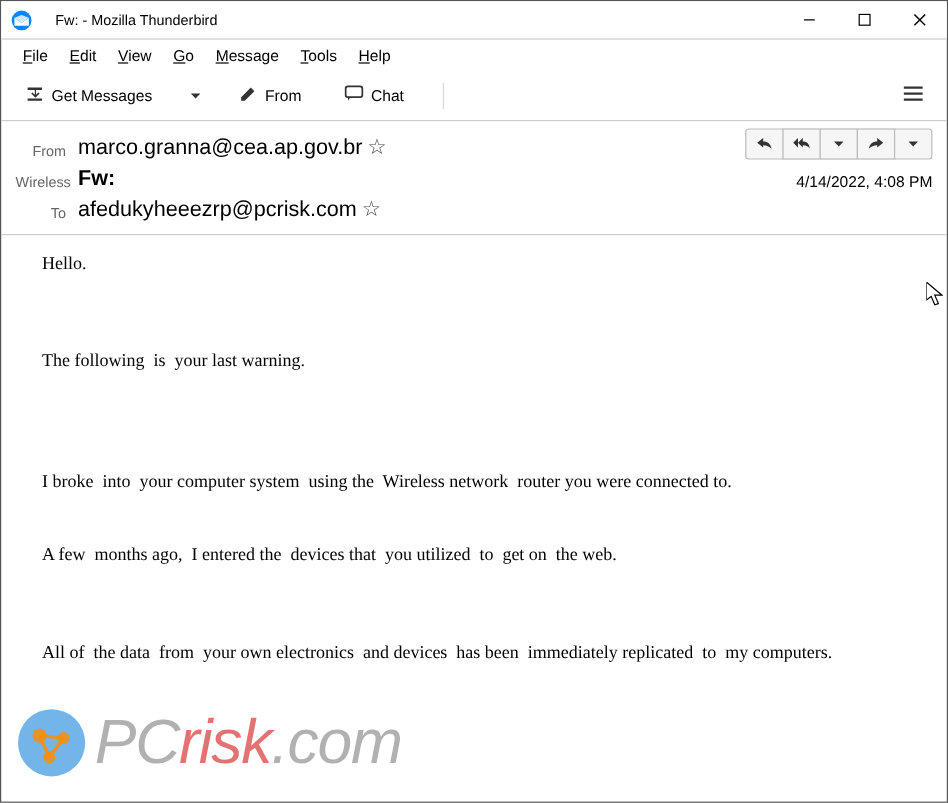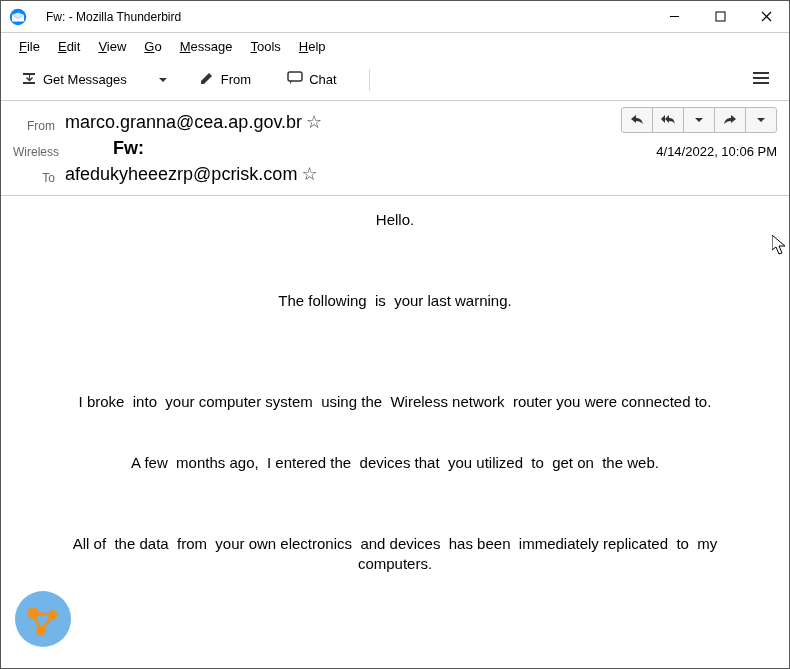--- a/index.html
+++ b/index.html
@@ -26,21 +26,21 @@
   .hlabel { width: 52px; text-align: right; color: #666; font-size: 12px; padding-right: 10px; }
   .hvalue { font-size: 18px; display: flex; align-items: center; gap: 4px; }
   .star { color: #444; }
   .date { margin-left: auto; font-size: 13px; color: #000; }
   .actiongroup { margin-left: auto; display: flex; gap: 0; }
   .actbtn { width: 32px; height: 26px; border: 1px solid #bbb; background: #f6f6f6; display: flex; align-items: center; justify-content: center; margin-left: -1px; }
   .actbtn:first-child { border-radius: 3px 0 0 3px; margin-left: 0; }
   .actbtn:last-child { border-radius: 0 3px 3px 0; }
   
   .body-area { position: relative; height: 463px; }
-  .msgbody { padding: 14px 34px; font-family: Liberation Sans, sans-serif; font-size: 15px; line-height: 1.35; white-space: pre-wrap; height: 100%; overflow-y: scroll; text-align: center; }
+  .msgbody { padding: 14px 34px; font-family: Liberation Serif, serif; font-size: 15px; line-height: 1.35; white-space: pre-wrap; height: 100%; overflow-y: scroll; }
   .msgbody::-webkit-scrollbar { width: 17px; }
   .msgbody::-webkit-scrollbar-track { background: #f0f0f0; }
   .msgbody::-webkit-scrollbar-thumb { background: #a0a0a0; }
   .msgbody::-webkit-scrollbar-button { background: #f0f0f0; height: 17px; border: 1px solid #ddd; }
   
   .watermark { position: absolute; left: 12px; bottom: 10px; display: flex; align-items: center; gap: 6px; pointer-events: none; }
   .wm-logo { width: 60px; height: 60px; }
   .wm-text { font-family: Arial, sans-serif; font-size: 52px; font-style: italic; font-weight: 300; letter-spacing: -1px; color: rgba(100,100,100,0.5); }
   .wm-text .risk { color: rgba(204,0,0,0.55); }
   
@@ -151,22 +151,22 @@
         </div>
       <div class="actbtn">
           <svg width="8" height="8">
             <path d="M0 2l4 4 4-4z" fill="#333"></path>
           </svg>
         </div>
     </div>
   </div>
   <div class="hrow">
     <div class="hlabel">Wireless</div>
-    <div class="hvalue" style="font-weight:600;margin-left:48px;">Fw:</div>
-    <div class="date">4/14/2022, 10:06 PM</div>
+    <div class="hvalue" style="font-weight:600;">Fw:</div>
+    <div class="date">4/14/2022, 4:08 PM</div>
   </div>
   <div class="hrow">
     <div class="hlabel">To</div>
     <div class="hvalue">
       <span>afedukyheeezrp@pcrisk.com</span>
       <span class="star">☆</span>
     </div>
   </div>
 </div>
 
@@ -192,18 +192,21 @@
   <div class="watermark">
     <svg class="wm-logo" viewBox="0 0 60 60">
       <circle cx="30" cy="30" r="28" fill="rgba(0,120,215,0.55)"></circle>
       <circle cx="20" cy="24" r="6" fill="rgba(255,140,0,0.8)"></circle>
       <circle cx="40" cy="26" r="5" fill="rgba(255,140,0,0.8)"></circle>
       <circle cx="28" cy="42" r="5" fill="rgba(255,140,0,0.8)"></circle>
       <line x1="20" y1="24" x2="40" y2="26" stroke="rgba(255,140,0,0.8)" stroke-width="3"></line>
       <line x1="20" y1="24" x2="28" y2="42" stroke="rgba(255,140,0,0.8)" stroke-width="3"></line>
       <line x1="40" y1="26" x2="28" y2="42" stroke="rgba(255,140,0,0.8)" stroke-width="3"></line>
     </svg>
+    <span class="wm-text">
+      <span>PC</span><span class="risk">risk</span><span>.com</span>
+    </span>
   </div>
 </div>
 
 <svg class="cursor" viewBox="0 0 14 20">
     <path d="M0 0l0 15 4-3 3 7 3-1-3-7 6 0z" fill="#fff" stroke="#000" stroke-width="1"></path>
   </svg>
 
 </body></html>

